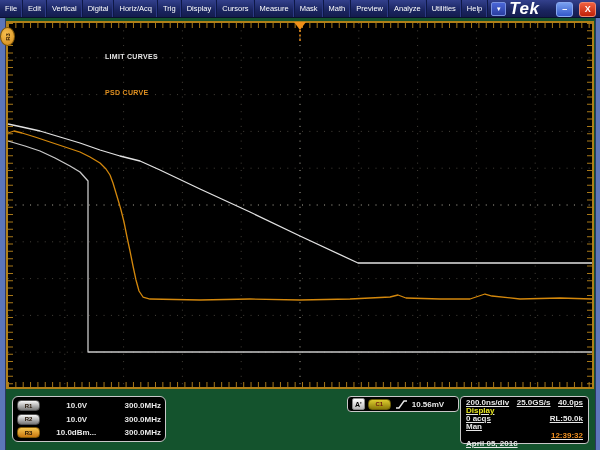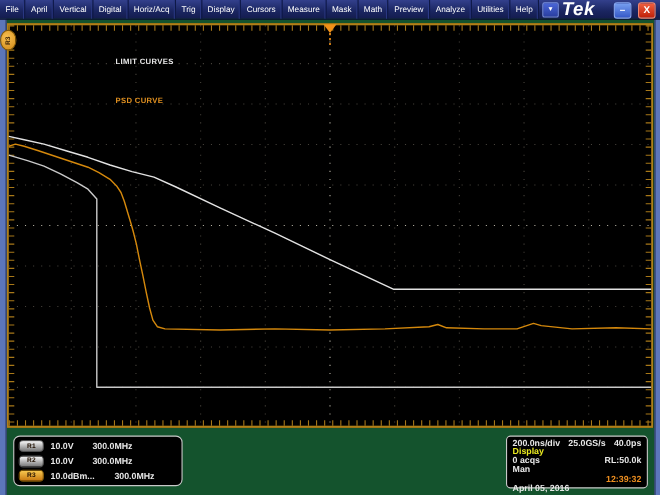--- a/index.html
+++ b/index.html
@@ -37,50 +37,50 @@
   .anno-psd{left:105px;top:89px;color:#e09020;}
   .ref-marker{position:absolute;left:0px;top:27px;width:13px;height:17px;z-index:8;
               background:radial-gradient(circle at 40% 35%,#f8c050,#d08818);
               border:1px solid #805808;border-radius:50%;
               display:flex;align-items:center;justify-content:center;}
   .ref-marker span{transform:rotate(-90deg);font-size:6px;font-weight:bold;color:#301800;}
   
   .readout{position:absolute;color:#e8e8e8;font-size:8px;font-weight:bold;z-index:10;}
   .box{border:1px solid #c8c8c8;border-radius:6px;background:#000;}
   .chan-box{left:12px;top:396px;width:154px;height:46px;padding:2px 4px;box-sizing:border-box;}
-  .chan-row{display:flex;align-items:center;height:13.5px;}
+  .chan-row{display:flex;align-items:center;height:13.5px;justify-content:space-between;}
   .pill{width:21px;height:9px;border-radius:4px;margin-right:6px;
         display:flex;align-items:center;justify-content:center;
         font-size:6px;font-weight:bold;color:#201000;}
   .pill-gray{background:linear-gradient(#f8f8f8,#787878);border:1px solid #505050;}
   .pill-orange{background:linear-gradient(#f8c850,#c87810);border:1px solid #805808;}
   .chan-scale{min-width:38px;}
   .chan-scale-wide{min-width:58px;}
   .trig-box{left:347px;top:396px;width:112px;height:16px;border-radius:4px;
             display:flex;align-items:center;padding:0 4px;box-sizing:border-box;}
   .trig-a{background:linear-gradient(#ffffff,#b8b8b8);color:#000;font-size:7px;font-weight:bold;
           border-radius:2px;padding:0 2px;height:10px;display:flex;align-items:center;margin-right:3px;border:1px solid #888;}
   .pill-c1{background:linear-gradient(#ddcc30,#8a7a08);border:1px solid #6a5c08;color:#701810;margin-right:4px;}
   .slope-icon{margin-right:4px;display:flex;align-items:center;}
   .horiz-box{left:460px;top:396px;width:129px;height:48px;border-radius:4px;
-             padding:2px 5px;box-sizing:border-box;display:flex;flex-direction:column;justify-content:space-between;}
+             padding:2px 5px;box-sizing:border-box;display:flex;flex-direction:column;justify-content:space-between;text-decoration:underline;}
   .hrow{display:flex;justify-content:space-between;align-items:center;line-height:1;}
   .preview{color:#e8e820;}
   .time{color:#f09020;}
   .date-left{display:flex;gap:9px;flex-direction:column;}
 </style>
 </head>
 <body>
 
 <div class="screen">
 
   <div class="menubar">
     <div id="menu-items" style="display:flex;align-items:stretch;">
         <div class="menu-item">File</div>
-        <div class="menu-item">April</div>
+        <div class="menu-item">Edit</div>
         <div class="menu-item">Vertical</div>
         <div class="menu-item">Digital</div>
         <div class="menu-item">Horiz/Acq</div>
         <div class="menu-item">Trig</div>
         <div class="menu-item">Display</div>
         <div class="menu-item">Cursors</div>
         <div class="menu-item">Measure</div>
         <div class="menu-item">Mask</div>
         <div class="menu-item">Math</div>
         <div class="menu-item">Preview</div>
@@ -159,20 +159,30 @@
       <span class="chan-scale">10.0V</span>
       <span>300.0MHz</span>
     </div>
     <div class="chan-row">
       <div class="pill pill-orange">R3</div>
       <span class="chan-scale chan-scale-wide">10.0dBm...</span>
       <span>300.0MHz</span>
     </div>
   </div>
 
+  <div class="readout box trig-box">
+    <div class="trig-a">A'</div>
+    <div class="pill pill-c1">C1</div>
+    <span class="slope-icon">
+      <svg width="13" height="11" viewBox="0 0 13 11">
+          <path d="M1,9 L4,9 L9,2 L12,2" stroke="#e8e8e8" stroke-width="1.4" fill="none"></path>
+        </svg>
+    </span>
+    <span>10.56mV</span>
+  </div>
 
   <div class="readout box horiz-box">
     <div class="hrow">
       <span>200.0ns/div</span>
       <span>25.0GS/s</span>
       <span>40.0ps</span>
     </div>
     <div class="hrow">
       <span class="preview">Display</span>
     </div>

